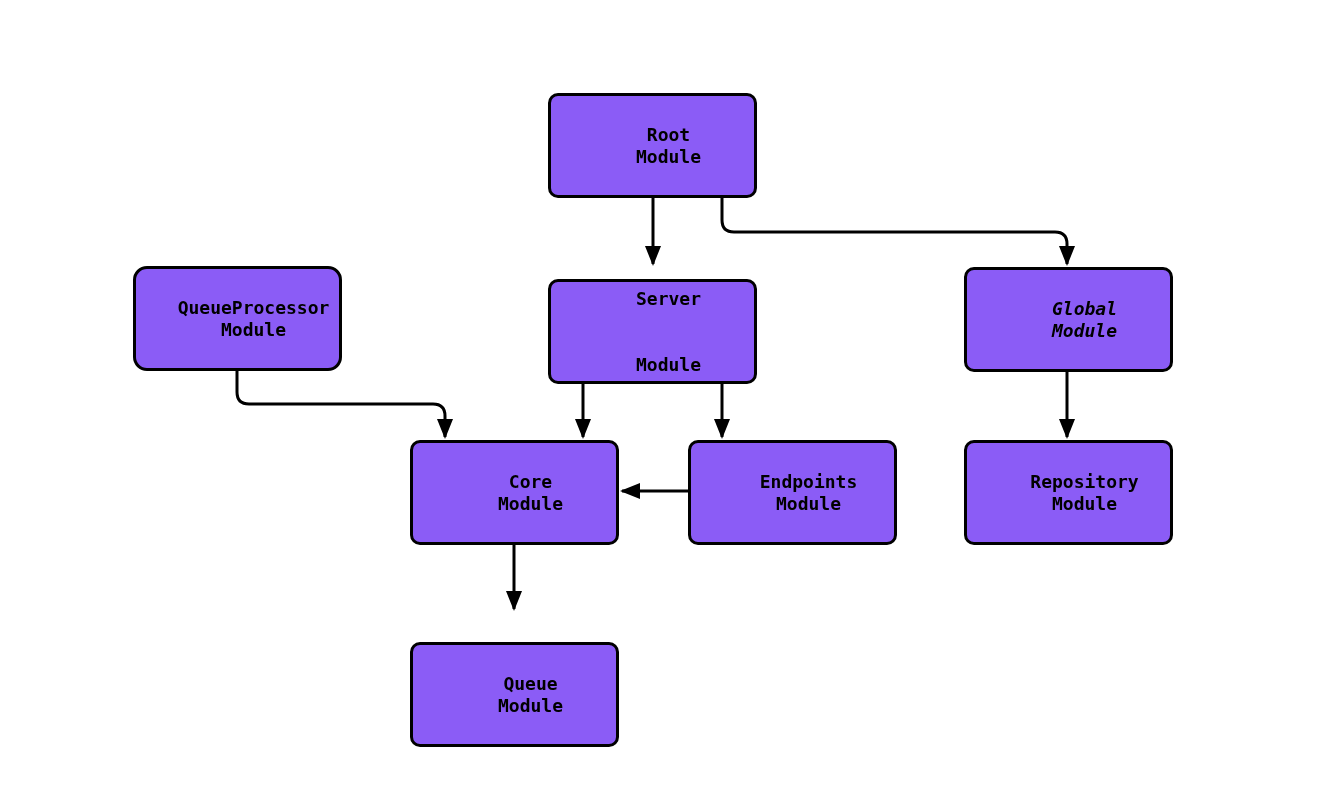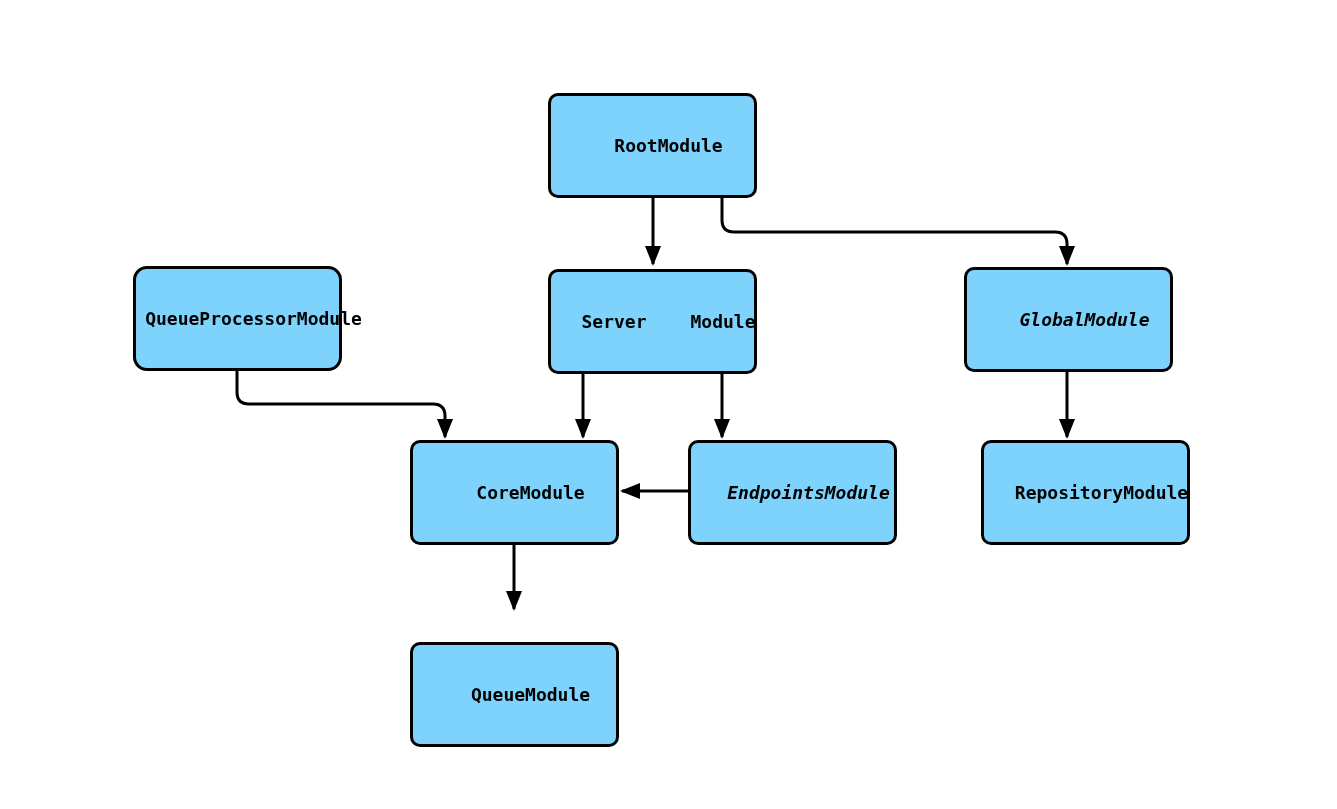--- a/index.html
+++ b/index.html
@@ -25,46 +25,46 @@
   .edges path {
     stroke: #000000;
     stroke-width: 3;
     fill: none;
   }
   .node {
     position: absolute;
     width: 209px;
     height: 105px;
     box-sizing: border-box;
-    background: #7dd3fc;
+    background: #8b5cf6;
     border: 3px solid #000000;
     border-radius: 10px;
     display: flex;
-    flex-direction: row;
+    flex-direction: column;
     align-items: center;
     justify-content: center;
     text-align: center;
     padding-left: 32px;
   }
   .node .line {
     display: block;
     font-size: 18px;
     line-height: 22px;
     font-weight: bold;
     color: #000000;
     white-space: nowrap;
   }
   
   .pos-root          { left: 548px; top: 93px;  }
   .pos-queueproc     { left: 133px; top: 266px; border-radius: 14px; }
-  .pos-server        { left: 548px; top: 269px; gap: 44px; }
+  .pos-server        { left: 548px; top: 279px; gap: 44px; }
   .pos-global        { left: 964px; top: 267px; font-style: italic; }
   .pos-core          { left: 410px; top: 440px; }
-  .pos-endpoints     { left: 688px; top: 440px; font-style: italic; }
-  .pos-repository    { left: 964px; top: 440px; margin-left: 17px; }
+  .pos-endpoints     { left: 688px; top: 440px; }
+  .pos-repository    { left: 964px; top: 440px; }
   .pos-queue         { left: 410px; top: 612px; margin-top: 30px; }
 </style>
 </head>
 <body>
 
 <div class="canvas">
 
   <svg class="edges" width="1337" height="809" viewBox="0 0 1337 809" xmlns="http://www.w3.org/2000/svg">
     <defs>
       <marker id="arrow" viewBox="0 0 20 16" refX="18" refY="8" markerWidth="20" markerHeight="16" orient="auto" markerUnits="userSpaceOnUse">

